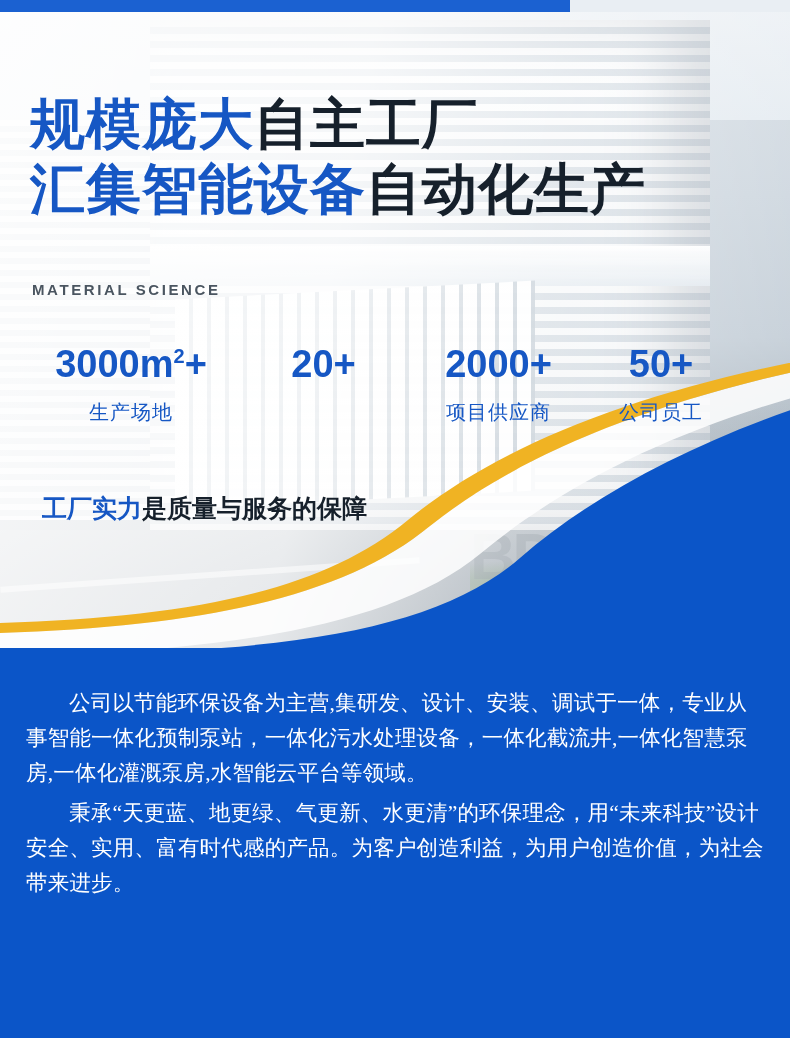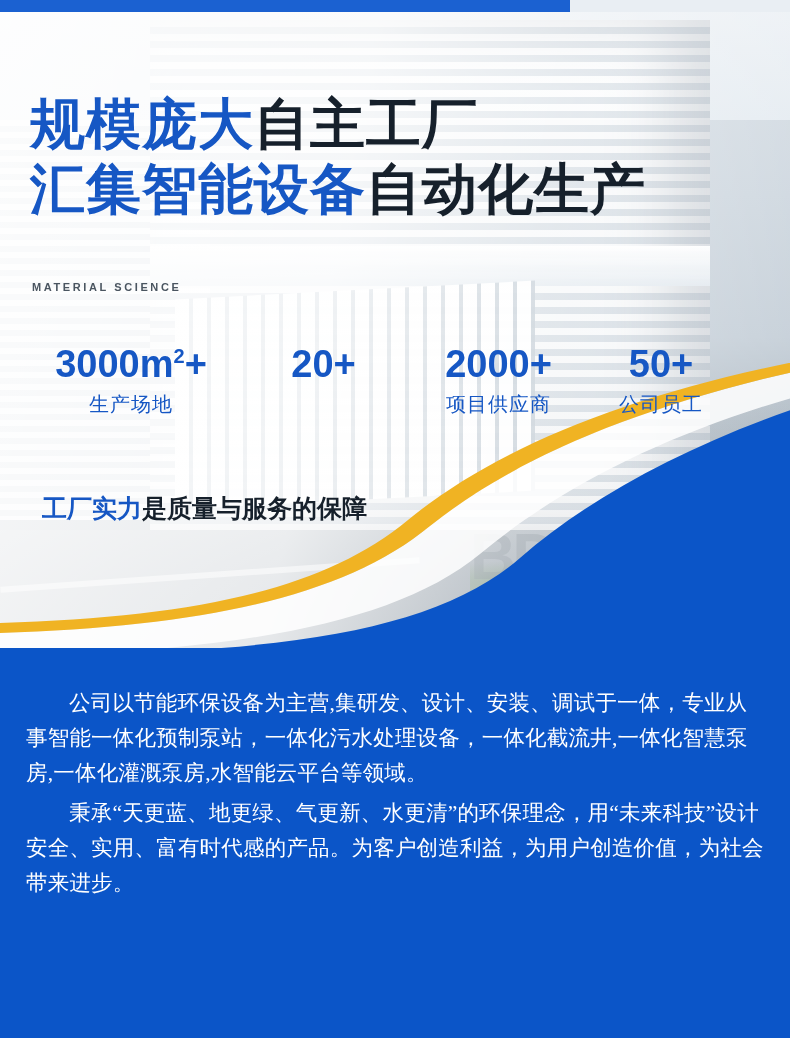--- a/index.html
+++ b/index.html
@@ -129,21 +129,21 @@
     font-size: 55px;
     font-weight: 800;
     letter-spacing: 1px;
   }
   .blue { color: #1657c4; }
   .dark { color: #16202b; }
 
   .subline {
     position: absolute;
     left: 32px; top: 281px;
-    font-size: 11px;
+    font-size: 15px;
     letter-spacing: 2.6px;
     color: #4a5560;
     font-weight: 600;
   }
 
   .stats {
     position: absolute;
     left: 26px; top: 345px;
     width: 710px;
     display: flex;
@@ -161,21 +161,21 @@
     font-weight: 800;
     color: #1657c4;
     line-height: 1.05;
     white-space: nowrap;
   }
   .stat .num sup {
     font-size: 20px;
     vertical-align: super;
   }
   .stat .lab {
-    margin-top: 6px;
+    margin-top: 14px;
     font-size: 20px;
     color: #1657c4;
     font-weight: 500;
     letter-spacing: 1px;
   }
 
   .tagline {
     position: absolute;
     left: 42px; top: 492px;
     font-size: 25px;

